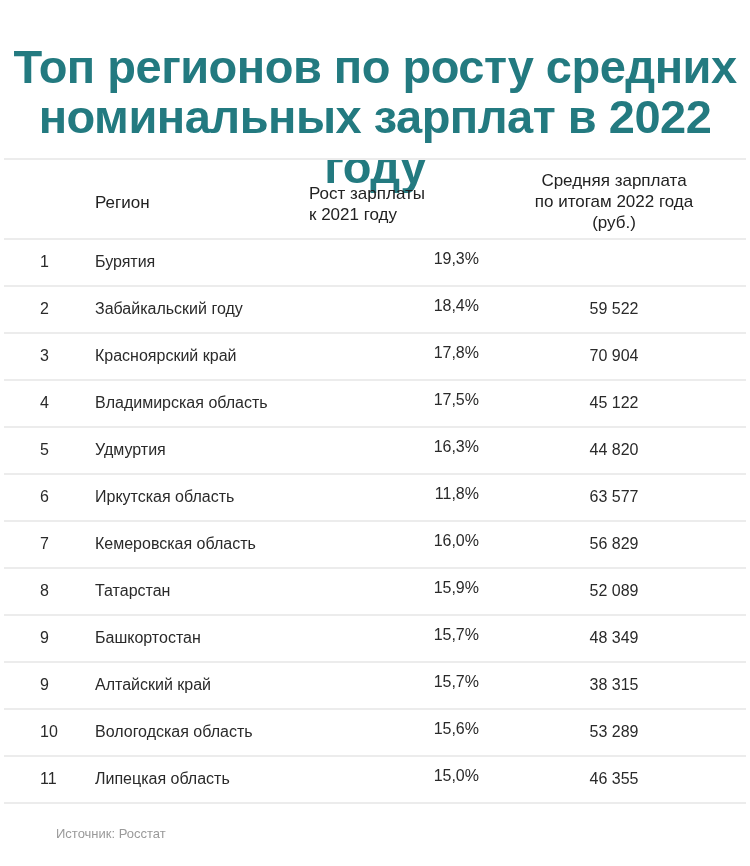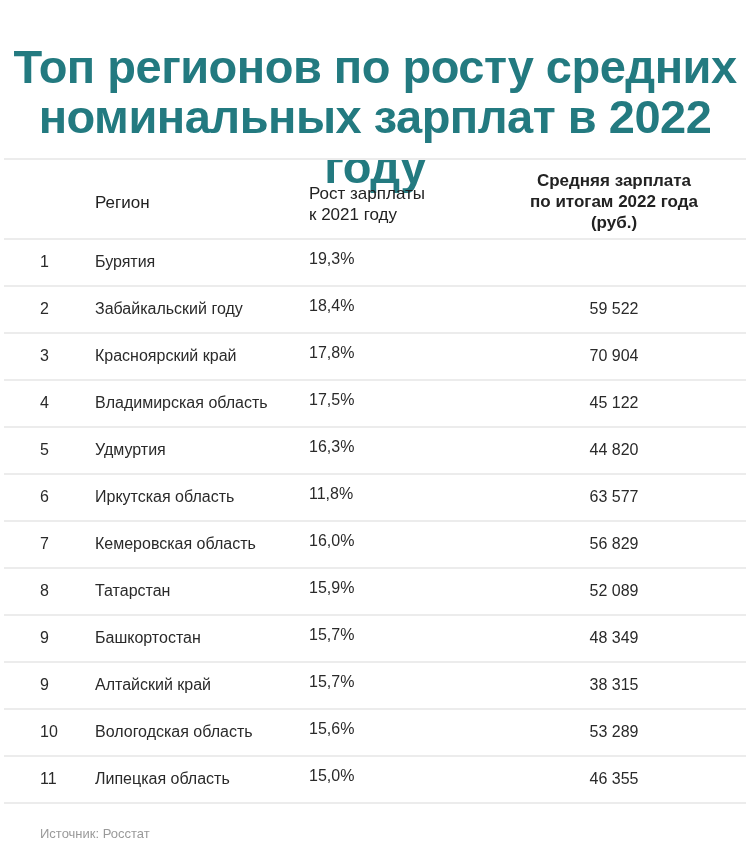--- a/index.html
+++ b/index.html
@@ -6,27 +6,27 @@
     body { width: 750px; height: 866px; position: relative; overflow: hidden;
            font-family: "Liberation Sans", "DejaVu Sans", sans-serif; color: #2a2a2a; }
     .title { position: absolute; left: 0; top: 42px; width: 750px; text-align: center;
              color: #237a80; font-weight: 700; font-size: 47px; line-height: 50px;
              letter-spacing: -0.5px; font-family: "Liberation Sans", sans-serif; }
     .table { position: absolute; left: 4px; top: 158px; width: 742px; }
     .hline { height: 2px; background: #ececec; }
     .head { position: relative; height: 78px; font-size: 17px; line-height: 21px; color: #222; }
     .head .c-region { position: absolute; left: 91px; top: 32px; }
     .head .c-growth { position: absolute; left: 305px; width: 170px; top: 23px; text-align: left; }
-    .head .c-salary { position: absolute; left: 515px; width: 190px; top: 10px; text-align: center; font-weight: bold; }
+    .head .c-salary { position: absolute; left: 515px; width: 190px; top: 10px; text-align: center; }
     .row { position: relative; height: 45px; font-size: 16px; color: #2a2a2a; }
     .row .c-num { position: absolute; left: 36px; top: 13px; }
     .row .c-region { position: absolute; left: 91px; top: 13px; }
-    .row .c-growth { position: absolute; left: 305px; width: 170px; top: 10px; text-align: left; }
+    .row .c-growth { position: absolute; left: 305px; width: 170px; top: 10px; text-align: right; }
     .row .c-salary { position: absolute; left: 515px; width: 190px; top: 13px; text-align: center; }
-    .source { position: absolute; left: 40px; top: 826px; font-size: 13px; color: #9a9a9a; }
+    .source { position: absolute; left: 56px; top: 826px; font-size: 13px; color: #9a9a9a; }
   </style>
 </head>
 <body>
 
 <div class="title">
   <div>Топ регионов по росту средних</div>
   <div>номинальных зарплат в 2022 году</div>
 </div>
 
 <div class="table">

